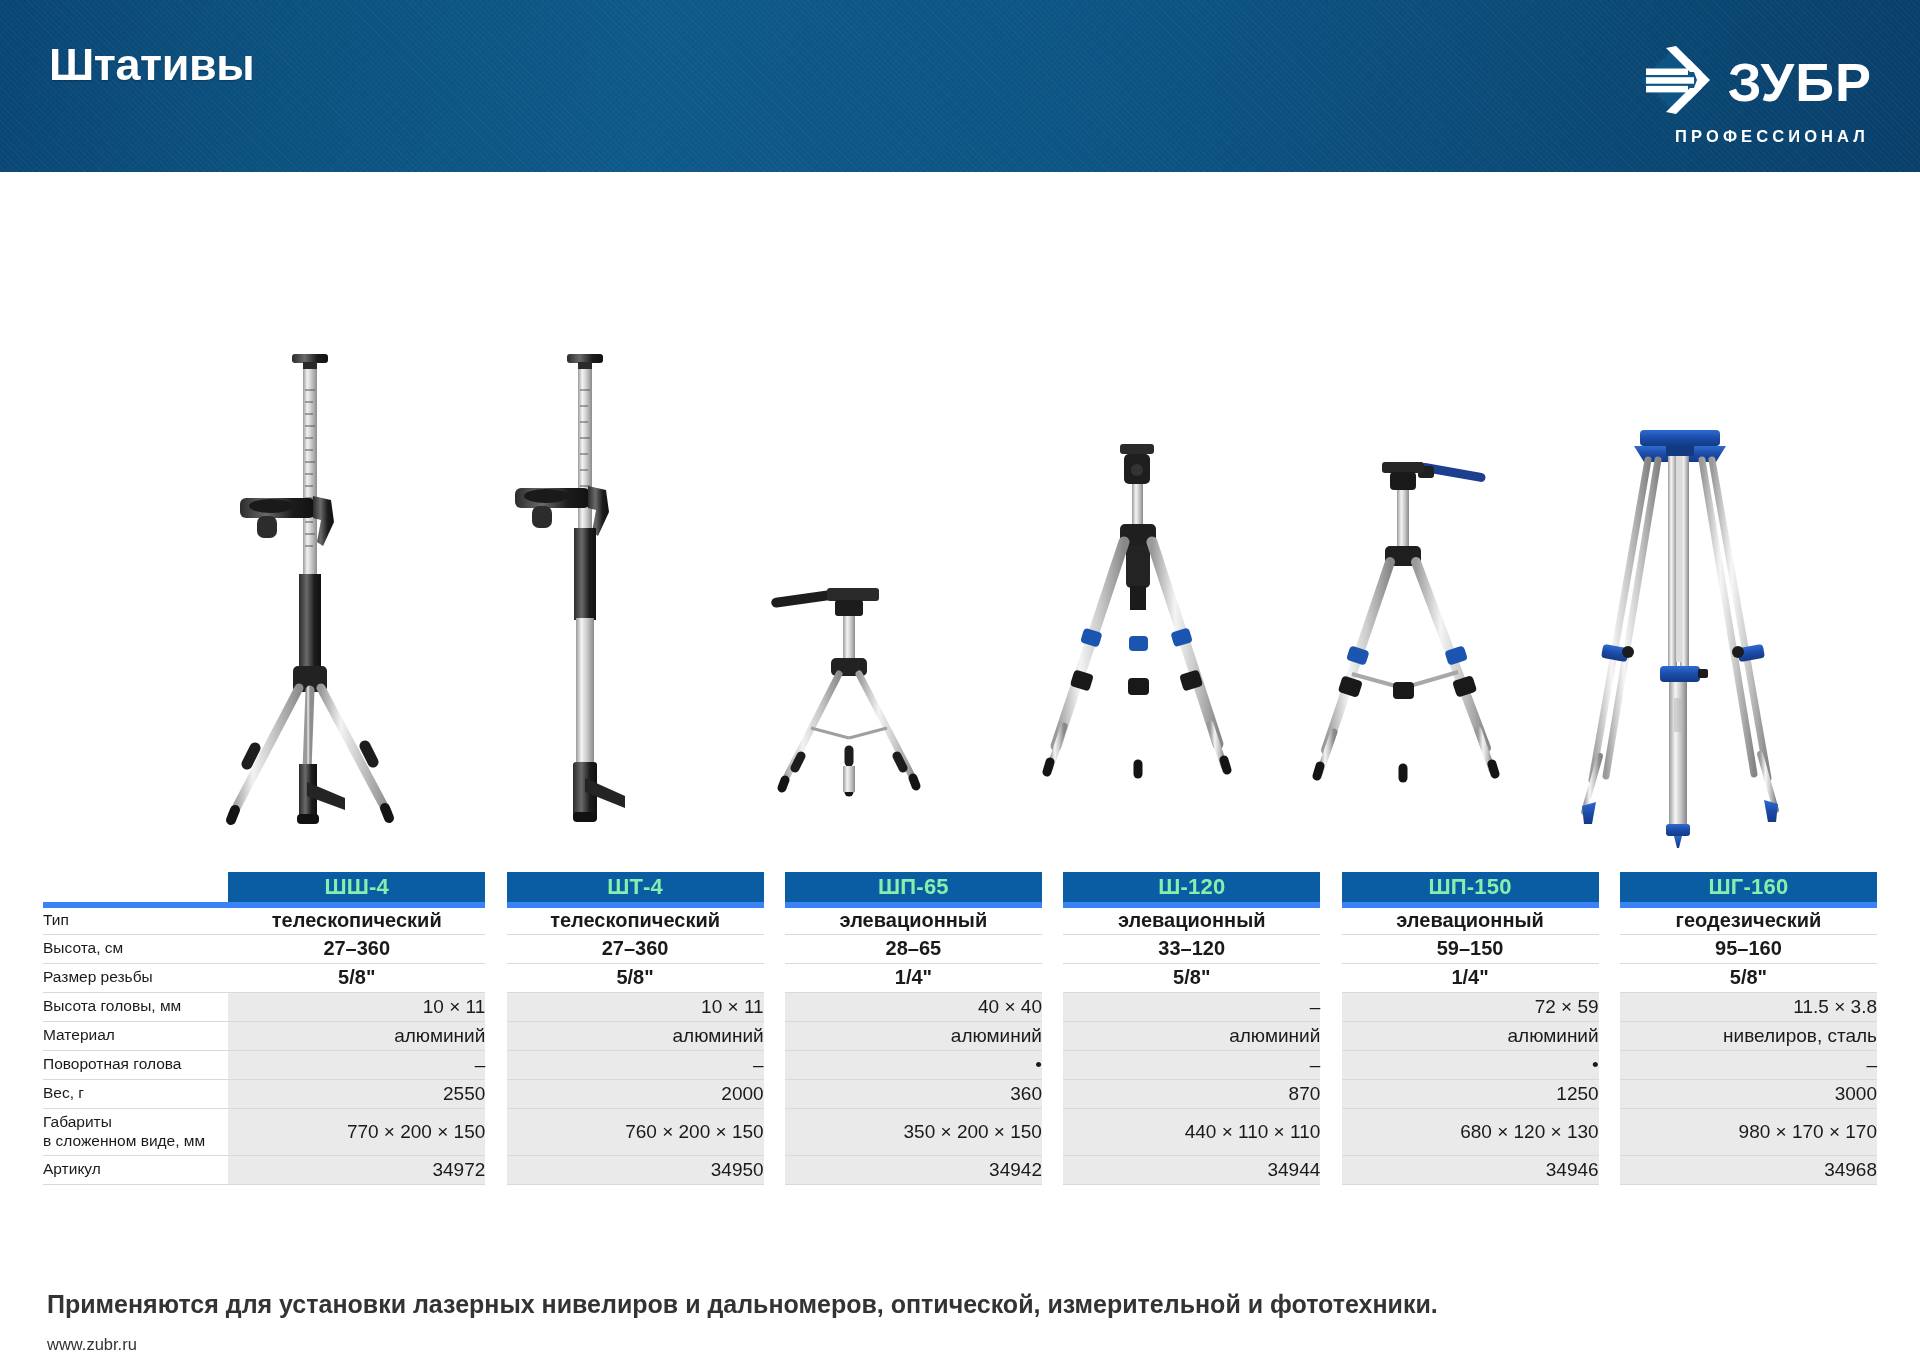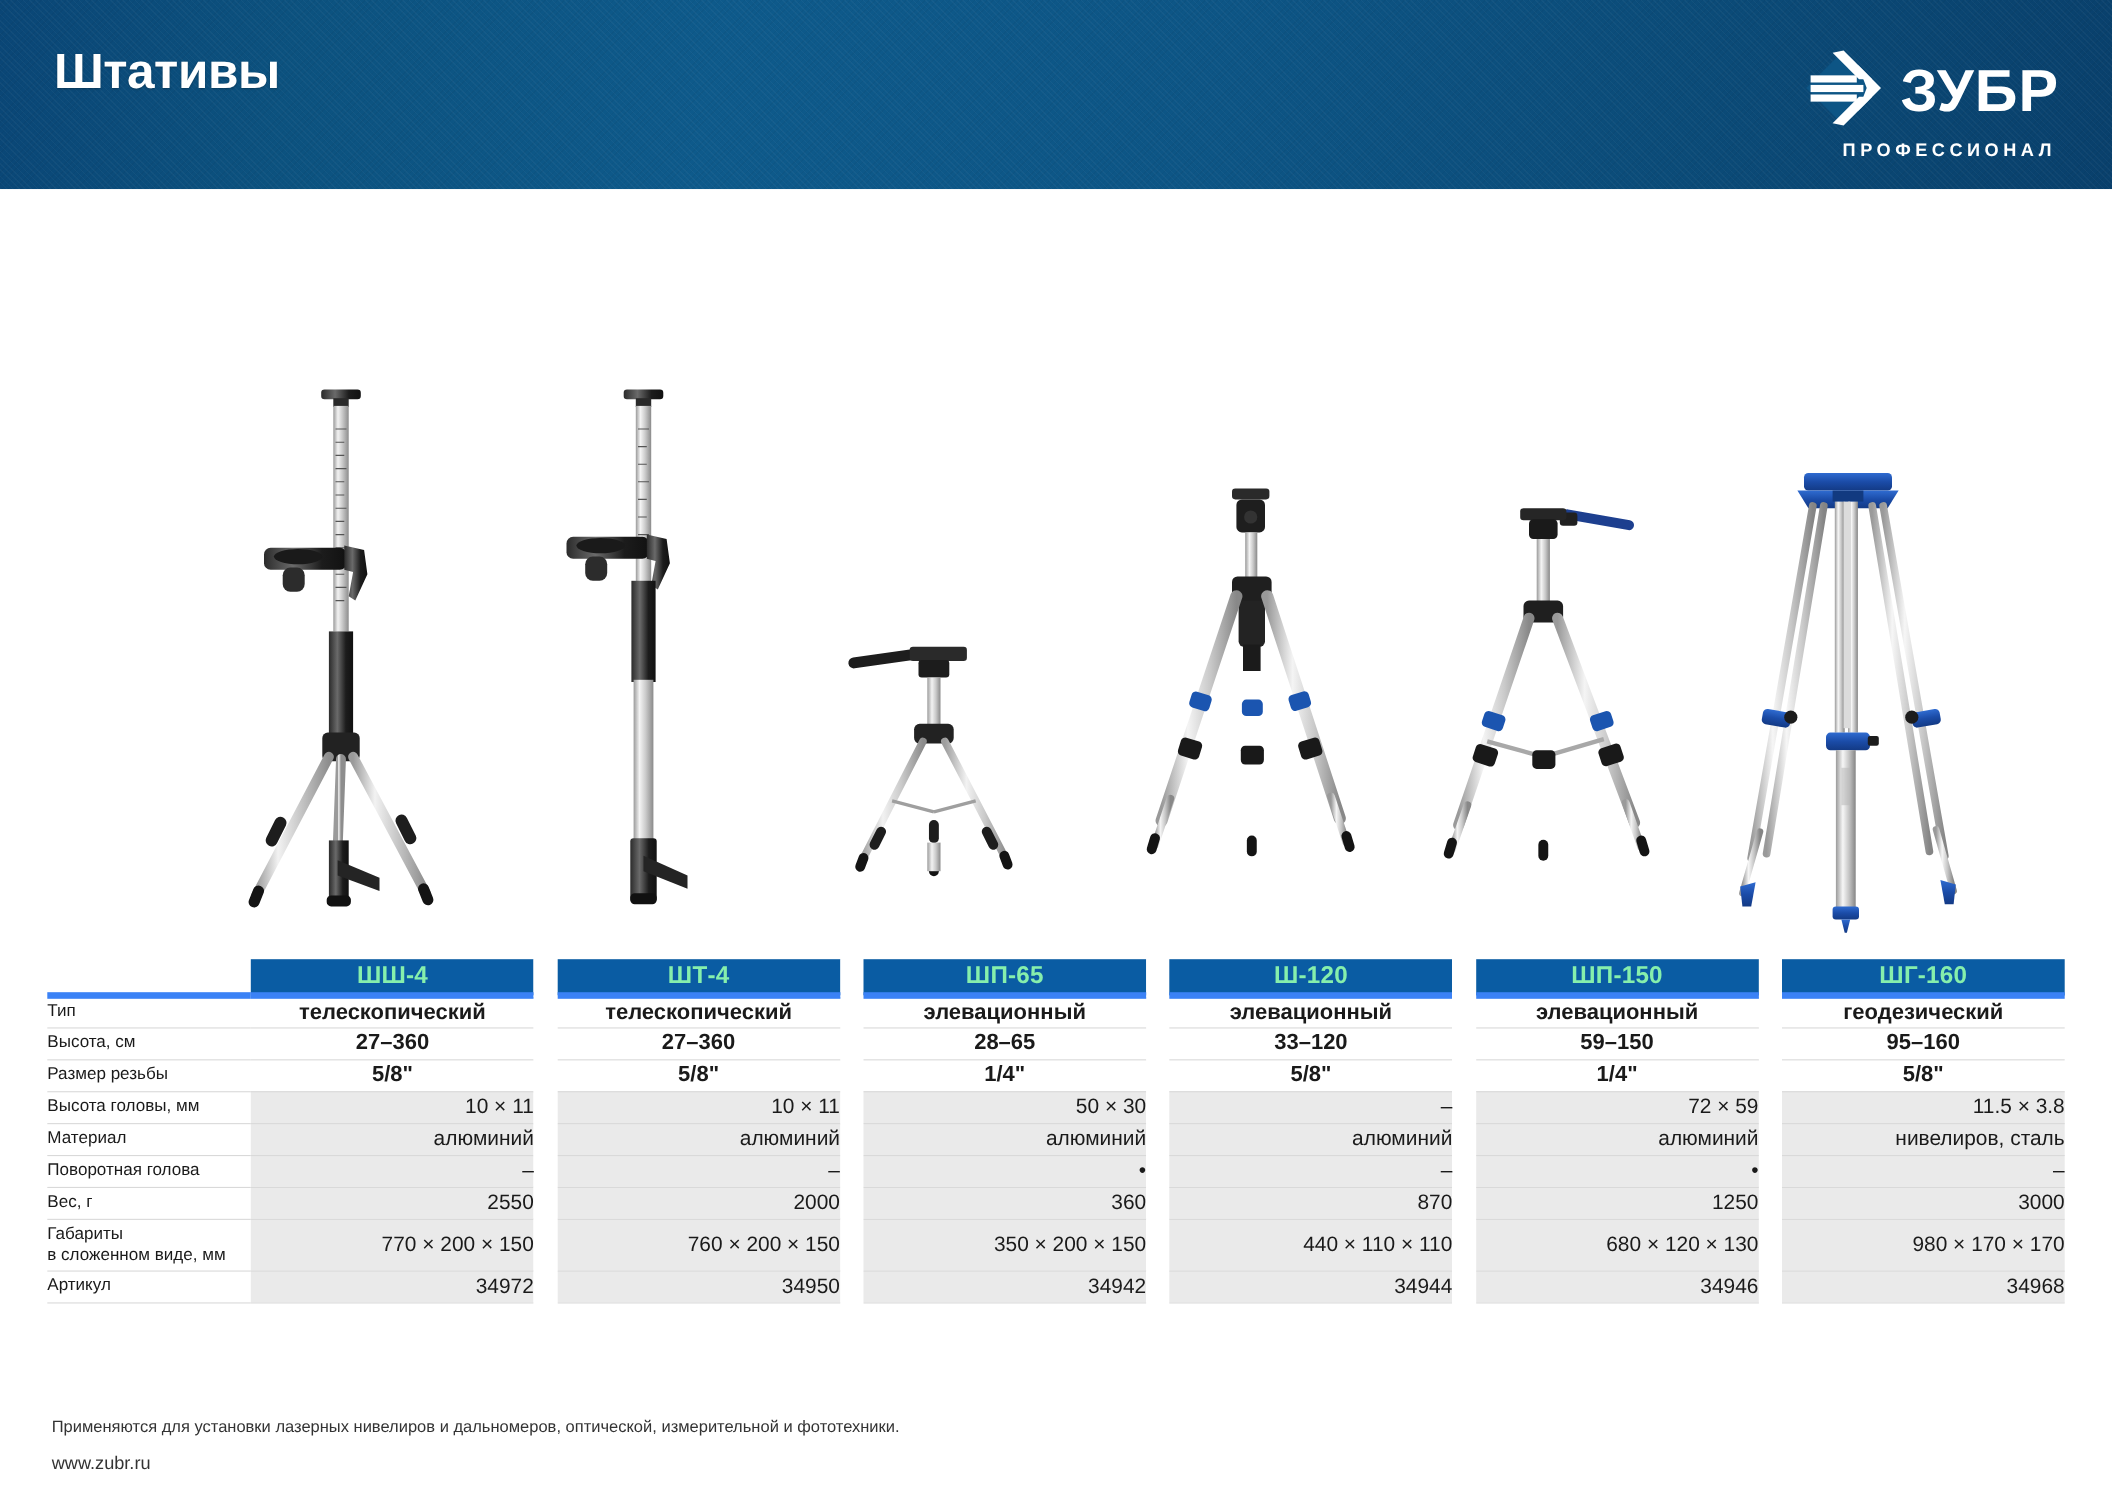--- a/index.html
+++ b/index.html
@@ -170,23 +170,24 @@
   .label-two { line-height: 1.18; }
 
   
   .footer {
     position: absolute;
     left: 47px;
     top: 1288px;
     width: 1400px;
   }
   .footer-note {
-    font-size: 15px;
+    font-size: 25px;
     color: #333333;
     line-height: 1.35;
+    font-weight: bold;
   }
   .footer-url {
     font-size: 16.5px;
     color: #333333;
     margin-top: 13px;
     line-height: 1.2;
   }
 
   
 </style>
@@ -619,21 +620,21 @@
         <td class="cell-gap"></td>
         <td class="cell-val bold">5/8"</td>
       </tr>
 
       <tr class="dataRow shaded r-tall">
         <td class="row-label">Высота головы, мм</td>
         <td class="cell-val">10 × 11</td>
         <td class="cell-gap"></td>
         <td class="cell-val">10 × 11</td>
         <td class="cell-gap"></td>
-        <td class="cell-val">50 × 30</td>
+        <td class="cell-val">40 × 40</td>
         <td class="cell-gap"></td>
         <td class="cell-val">–</td>
         <td class="cell-gap"></td>
         <td class="cell-val">72 × 59</td>
         <td class="cell-gap"></td>
         <td class="cell-val">11.5 × 3.8</td>
       </tr>
 
       <tr class="dataRow shaded r-tall">
         <td class="row-label">Материал</td>

